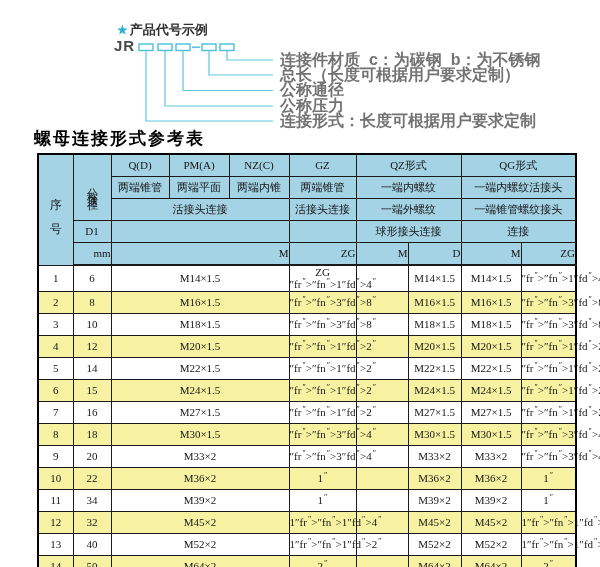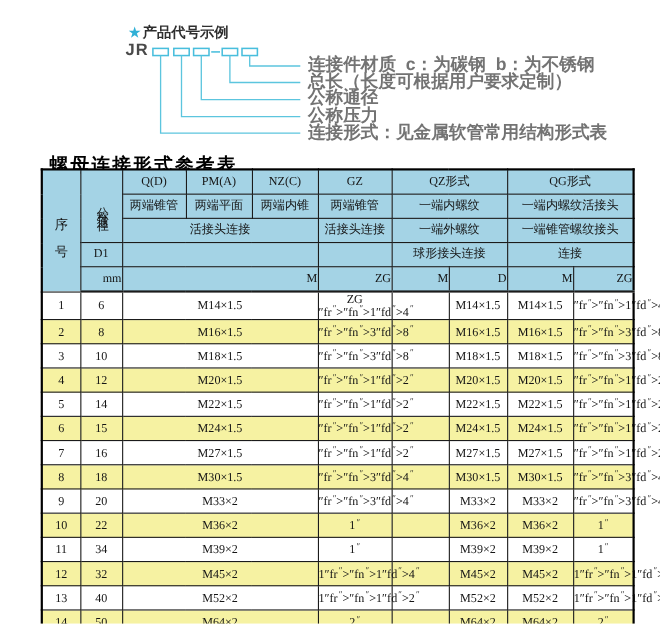--- a/index.html
+++ b/index.html
@@ -7,21 +7,21 @@
         font-family:"Liberation Sans",sans-serif;color:#222;}
 
   
   .dg-section-title{position:absolute;left:117px;top:21px;font-size:13px;font-weight:bold;color:#2e2e2e;text-align:right;}
   .dg-section-title .star{color:#2fb0d6;margin-right:2px;font-size:12px;}
   .dg-prefix{position:absolute;left:114px;top:37px;font-size:15px;font-weight:bold;color:#4a4a4a;letter-spacing:1px;}
   .dg-svg{position:absolute;left:0;top:0;}
   .dg-label{position:absolute;left:280px;font-size:16px;font-weight:bold;color:#737373;white-space:pre;line-height:14px;}
 
   
-  .tbl-title{position:absolute;left:34px;top:127px;margin:11px;font-family:"DejaVu Serif",serif;
+  .tbl-title{position:absolute;left:34px;top:127px;margin:0;font-family:"DejaVu Serif",serif;
              font-size:17px;font-weight:bold;color:#000;letter-spacing:2px;}
   table.ref{position:absolute;left:37px;top:153px;width:538px;border-collapse:collapse;table-layout:fixed;
             font-family:"Liberation Serif",serif;font-size:11px;color:#151515;}
   table.ref{border:2px solid #000;}
   table.ref td{border:1px solid #1b1b1b;text-align:center;vertical-align:middle;padding:0;height:21px;line-height:1.1;}
   thead td{background:#a4d3e5;}
   thead tr:last-child td{border-bottom-width:2px;text-align:right;}
   tbody td{background:#ffffff;}
   tbody tr.alt td{background:#f6f2a2;}
 
@@ -54,21 +54,21 @@
         <polyline points="183,50.5 183,90.5 273,90.5"></polyline>
         <polyline points="209,50.5 209,75 273,75"></polyline>
         <polyline points="227,50.5 227,60 273,60"></polyline>
       </g>
     </svg>
 
     <div class="dg-label" style="top:53px">连接件材质  c：为碳钢  b：为不锈钢</div>
     <div class="dg-label" style="top:68px">总长（长度可根据用户要求定制）</div>
     <div class="dg-label" style="top:83px">公称通径</div>
     <div class="dg-label" style="top:99px">公称压力</div>
-    <div class="dg-label" style="top:114px">连接形式：见金属软管常用结构形式表</div>
+    <div class="dg-label" style="top:114px">连接形式：长度可根据用户要求定制</div>
   </div>
 
   <h2 class="tbl-title">螺母连接形式参考表</h2>
 
   <table class="ref">
     <colgroup>
       <col style="width:35px">
         <col style="width:38px">
         <col style="width:58px">
         <col style="width:60px">

